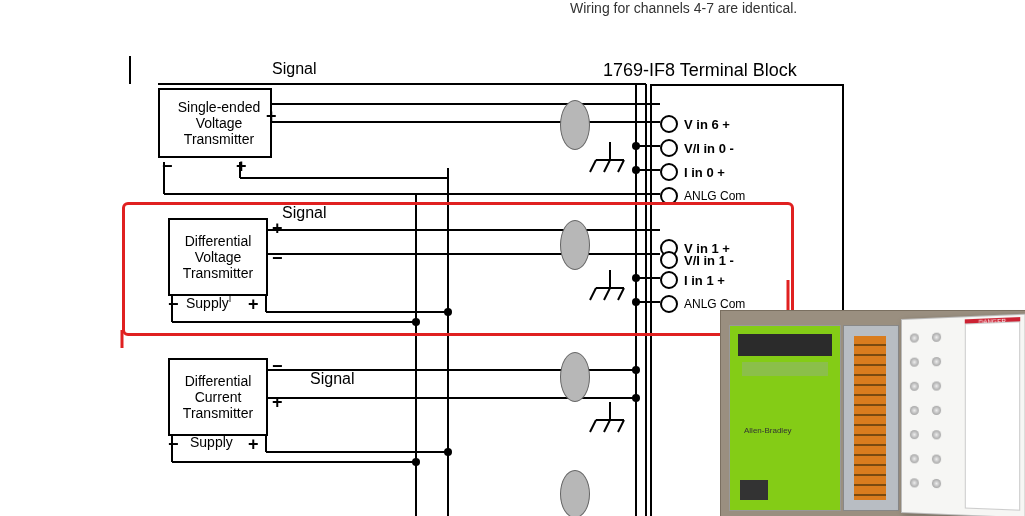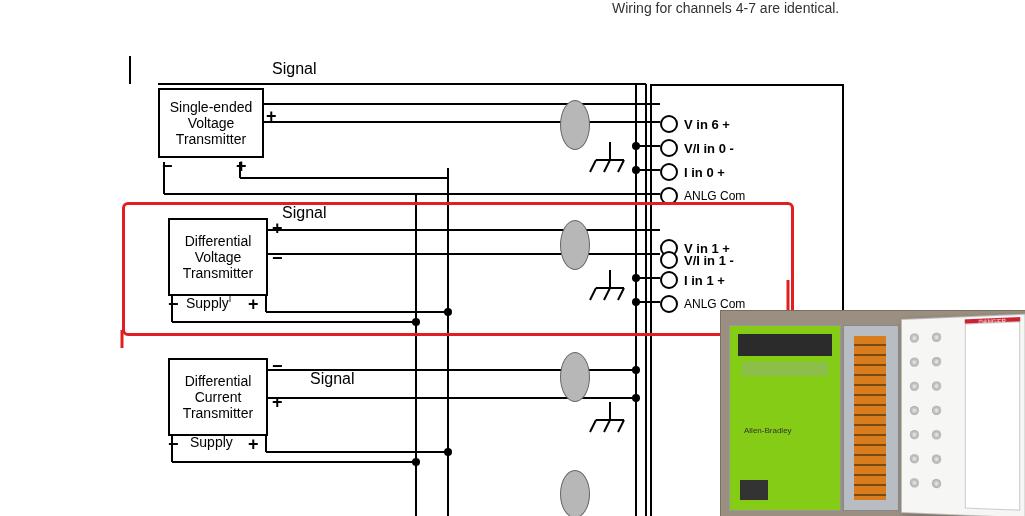--- a/index.html
+++ b/index.html
@@ -1,18 +1,18 @@
 <!DOCTYPE html>
 <html><head>
 <meta charset="utf-8">
 <style>
   html,body{margin:0;padding:0;background:#fff;font-family:Arial,Helvetica,sans-serif;}
   .stage{position:relative;width:1025px;height:516px;overflow:hidden;}
   .title{position:absolute;left:20px;top:20px;font-size:32px;font-weight:900;color:#000;letter-spacing:-0.5px;}
-  .topnote{position:absolute;left:570px;top:0px;font-size:14px;color:#333;margin-left:42px;}
+  .topnote{position:absolute;left:570px;top:0px;font-size:14px;color:#333;}
   .tb-label{position:absolute;left:603px;top:60px;font-size:18px;color:#000;}
   .sig-label{font-size:16px;color:#000;position:absolute;}
   svg.wires{position:absolute;left:0;top:0;}
   .box{position:absolute;border:2px solid #000;background:#fff;text-align:center;font-size:14px;line-height:1.15;display:flex;flex-direction:column;justify-content:center;align-items:center;}
   .supply{position:absolute;font-size:14px;}
   .sign{position:absolute;font-size:18px;font-weight:700;}
   .term-row{position:absolute;left:660px;height:22px;display:flex;align-items:center;}
   .term-row .circ{width:14px;height:14px;border:2px solid #000;border-radius:50%;margin-right:6px;background:#fff;}
   .term-row .lbl{font-size:13px;font-weight:700;}
   .anlg .lbl{font-weight:400;font-size:12px;}
@@ -34,20 +34,21 @@
   .photo .door{position:absolute;left:180px;top:8px;width:118px;height:192px;background:#f6f6f4;border:1px solid #bbb;transform:perspective(400px) rotateY(-10deg);transform-origin:left center;box-shadow:2px 2px 6px rgba(0,0,0,.25);}
   .photo .door .bolt{position:absolute;width:9px;height:9px;border-radius:50%;background:radial-gradient(#eee,#888);}
   .photo .door .card{position:absolute;right:4px;top:6px;width:52px;height:180px;background:#fff;border:1px solid #ccc;font-size:5px;line-height:6px;color:#666;padding:2px;box-sizing:border-box;}
   .photo .door .hdr{position:absolute;right:4px;top:2px;width:52px;height:10px;background:#c23; color:#fff;font-size:6px;text-align:center;}
 </style>
 </head>
 <body>
 <div class="stage">
 
 <div class="topnote">Wiring for channels 4-7 are identical.</div>
+<div class="tb-label">1769-IF8 Terminal Block</div>
 
 <div class="tb-frame"></div>
 
 <svg class="wires" width="1025" height="516">
   <g stroke="#000" stroke-width="2" fill="none">
 
     <line x1="158" y1="84" x2="646" y2="84"></line>
 
     <line x1="646" y1="84" x2="646" y2="516"></line>
 
@@ -139,21 +140,21 @@
 
 <div class="shield" style="left:560px;top:100px;"></div>
 <div class="shield" style="left:560px;top:220px;"></div>
 <div class="shield" style="left:560px;top:352px;"></div>
 <div class="shield" style="left:560px;top:470px;height:46px;"></div>
 
 <div class="sig-label" style="left:272px;top:60px;">Signal</div>
 <div class="sig-label" style="left:282px;top:204px;">Signal</div>
 <div class="sig-label" style="left:310px;top:370px;">Signal</div>
 
-<div class="box" style="left:158px;top:88px;width:102px;height:66px;">
+<div class="box" style="left:158px;top:88px;width:102px;height:66px;padding-left:8px;">
   <span style="white-space:pre-line;">Single-ended
 Voltage
 Transmitter</span>
 </div>
 <div class="sign" style="left:162px;top:156px;">−</div>
 <div class="sign" style="left:236px;top:156px;">+</div>
 <div class="sign" style="left:266px;top:106px;">+</div>
 
 <div class="box" style="left:168px;top:218px;width:96px;height:74px;">
   <span style="white-space:pre-line;">Differential

